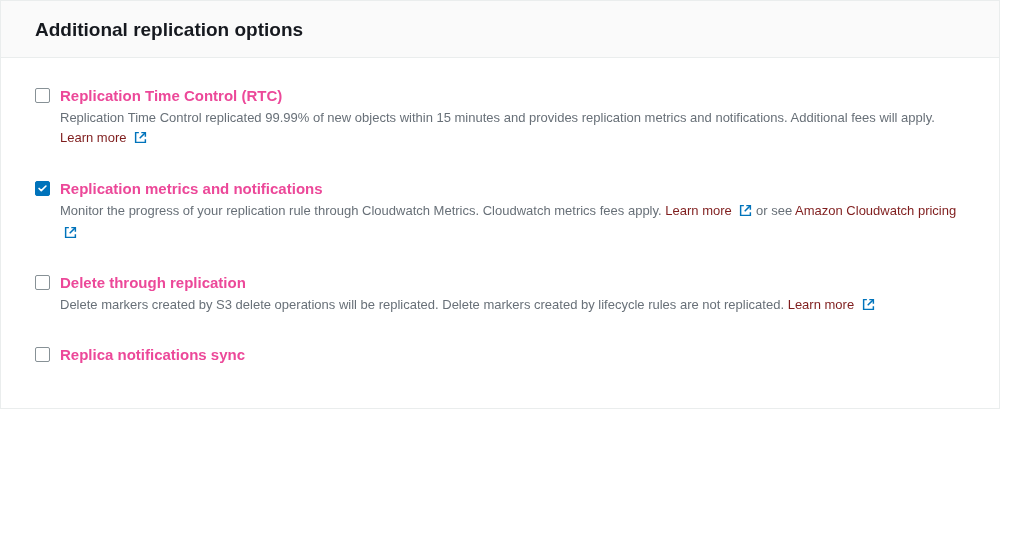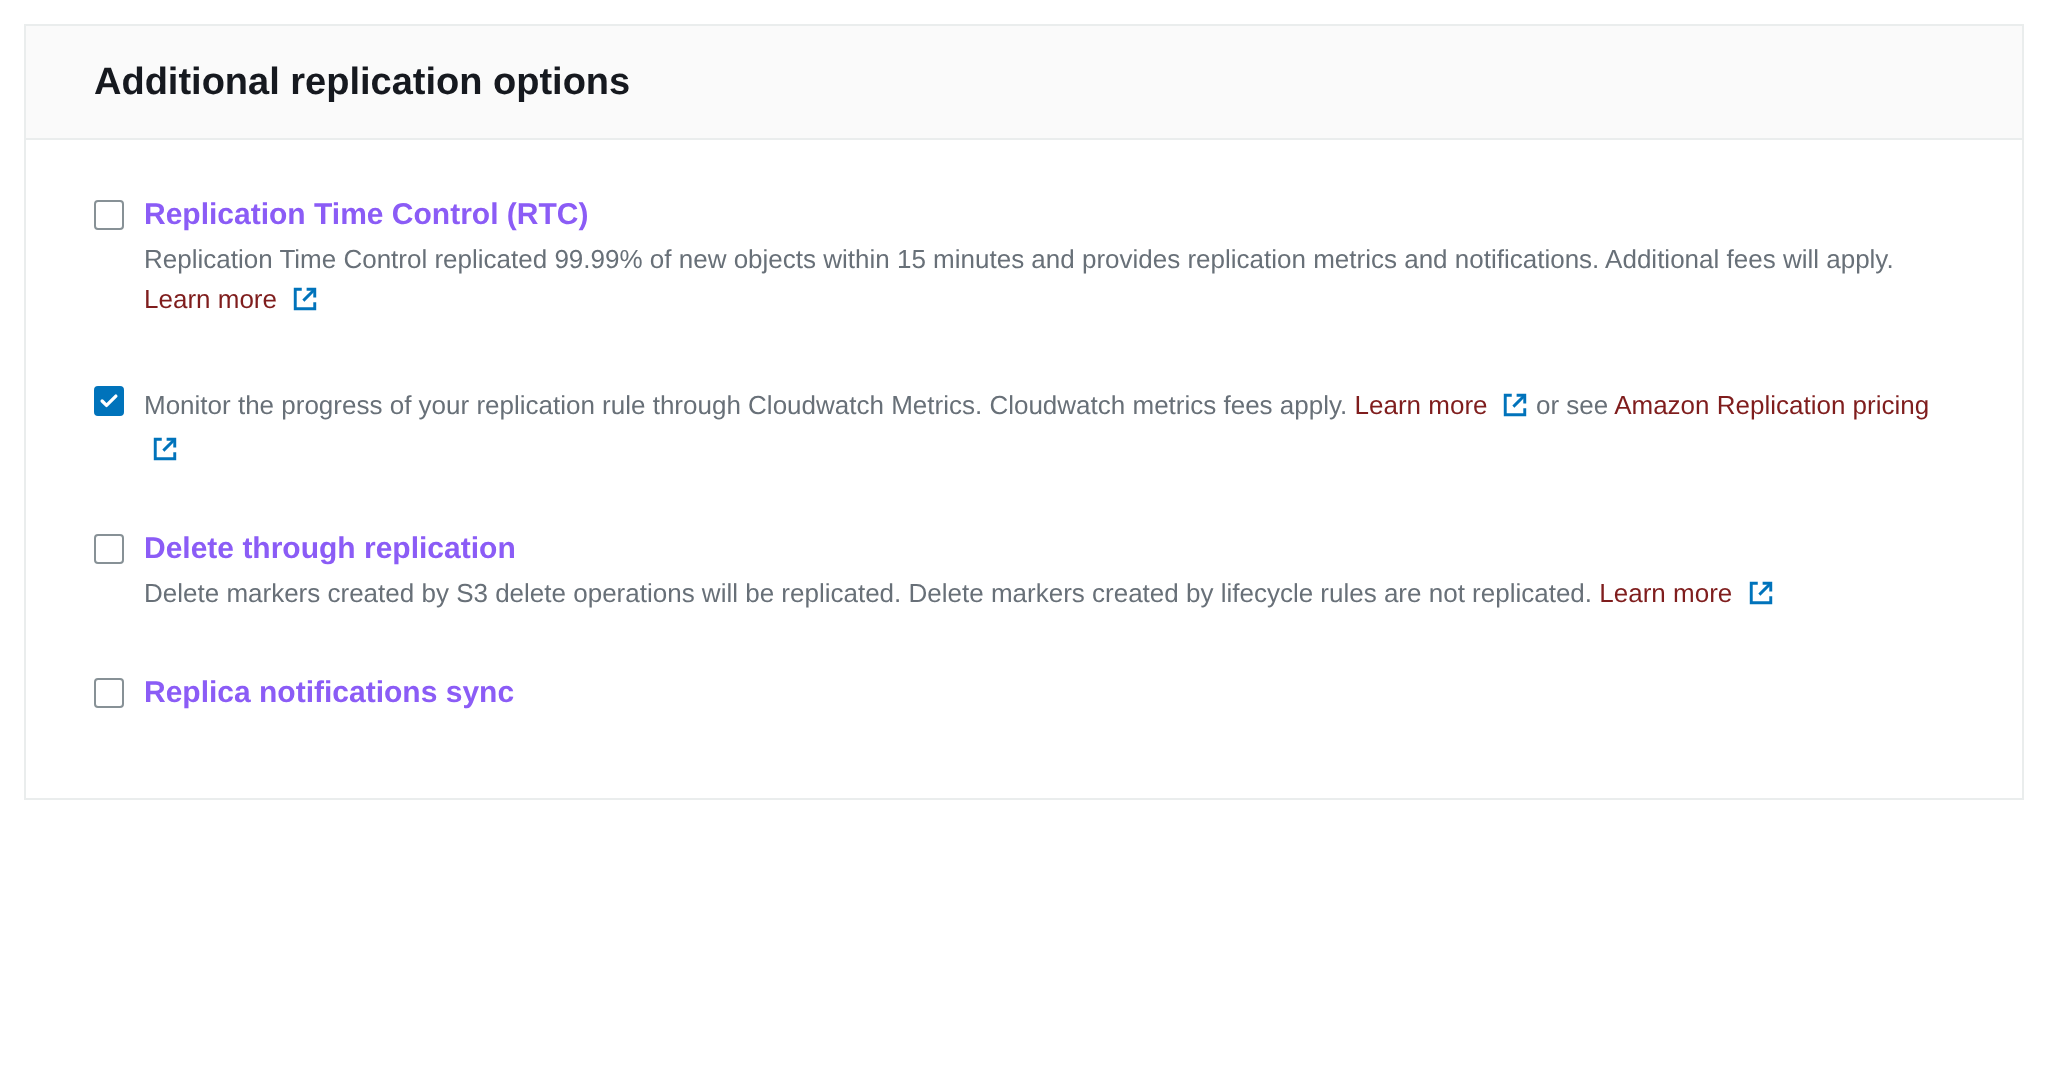--- a/index.html
+++ b/index.html
@@ -4,21 +4,21 @@
   <style>
     * { box-sizing: border-box; margin: 0; padding: 0; }
     body {
       font-family: "Amazon Ember", "Helvetica Neue", Helvetica, Arial, sans-serif;
       background: #ffffff;
       color: #16191f;
       padding: 0;
     }
     .panel {
       width: 1000px;
-      margin: 12px;
+      margin: 0;
       border: 1px solid #eaeded;
       background: #ffffff;
     }
     .panel-header {
       padding: 18px 20px 16px 34px;
       border-bottom: 1px solid #eaeded;
       background: #fafafa;
     }
     .panel-title {
       font-size: 19px;
@@ -55,21 +55,21 @@
       width: 11px;
       height: 11px;
       display: block;
     }
     .option-text {
       flex: 1 1 auto;
     }
     .option-label {
       font-size: 15px;
       font-weight: 700;
-      color: #8b5cf6;
+      color: #ec4899;
       line-height: 1.35;
     }
     .option-desc {
       font-size: 13px;
       color: #687078;
       line-height: 1.55;
       margin-top: 2px;
     }
     .link {
       color: #7f1d1d;
@@ -116,35 +116,36 @@
       </div>
     </div>
 
     <div class="option">
       <span class="checkbox checked">
         <svg viewBox="0 0 16 16">
             <path d="M3 8l3.2 3.2L13 4.4" fill="none" stroke="#ffffff" stroke-width="2.4" stroke-linecap="round" stroke-linejoin="round"></path>
           </svg>
       </span>
       <div class="option-text">
+        <div class="option-label">Replication metrics and notifications</div>
         <div class="option-desc">
           <span>Monitor the progress of your replication rule through Cloudwatch Metrics. Cloudwatch metrics fees apply.</span>
           <a class="link">
             <span>Learn more</span>
             <span class="ext-icon">
               <svg viewBox="0 0 16 16" fill="none" stroke="#0073bb" stroke-width="1.8">
                   <path d="M6 2H2v12h12v-4"></path>
                   <path d="M9 2h5v5"></path>
                   <path d="M14 2L7 9"></path>
                 </svg>
             </span>
           </a>
           <span>or see</span>
           <a class="link">
-            <span>Amazon Replication pricing</span>
+            <span>Amazon Cloudwatch pricing</span>
             <span class="ext-icon">
               <svg viewBox="0 0 16 16" fill="none" stroke="#0073bb" stroke-width="1.8">
                   <path d="M6 2H2v12h12v-4"></path>
                   <path d="M9 2h5v5"></path>
                   <path d="M14 2L7 9"></path>
                 </svg>
             </span>
           </a>
         </div>
       </div>

